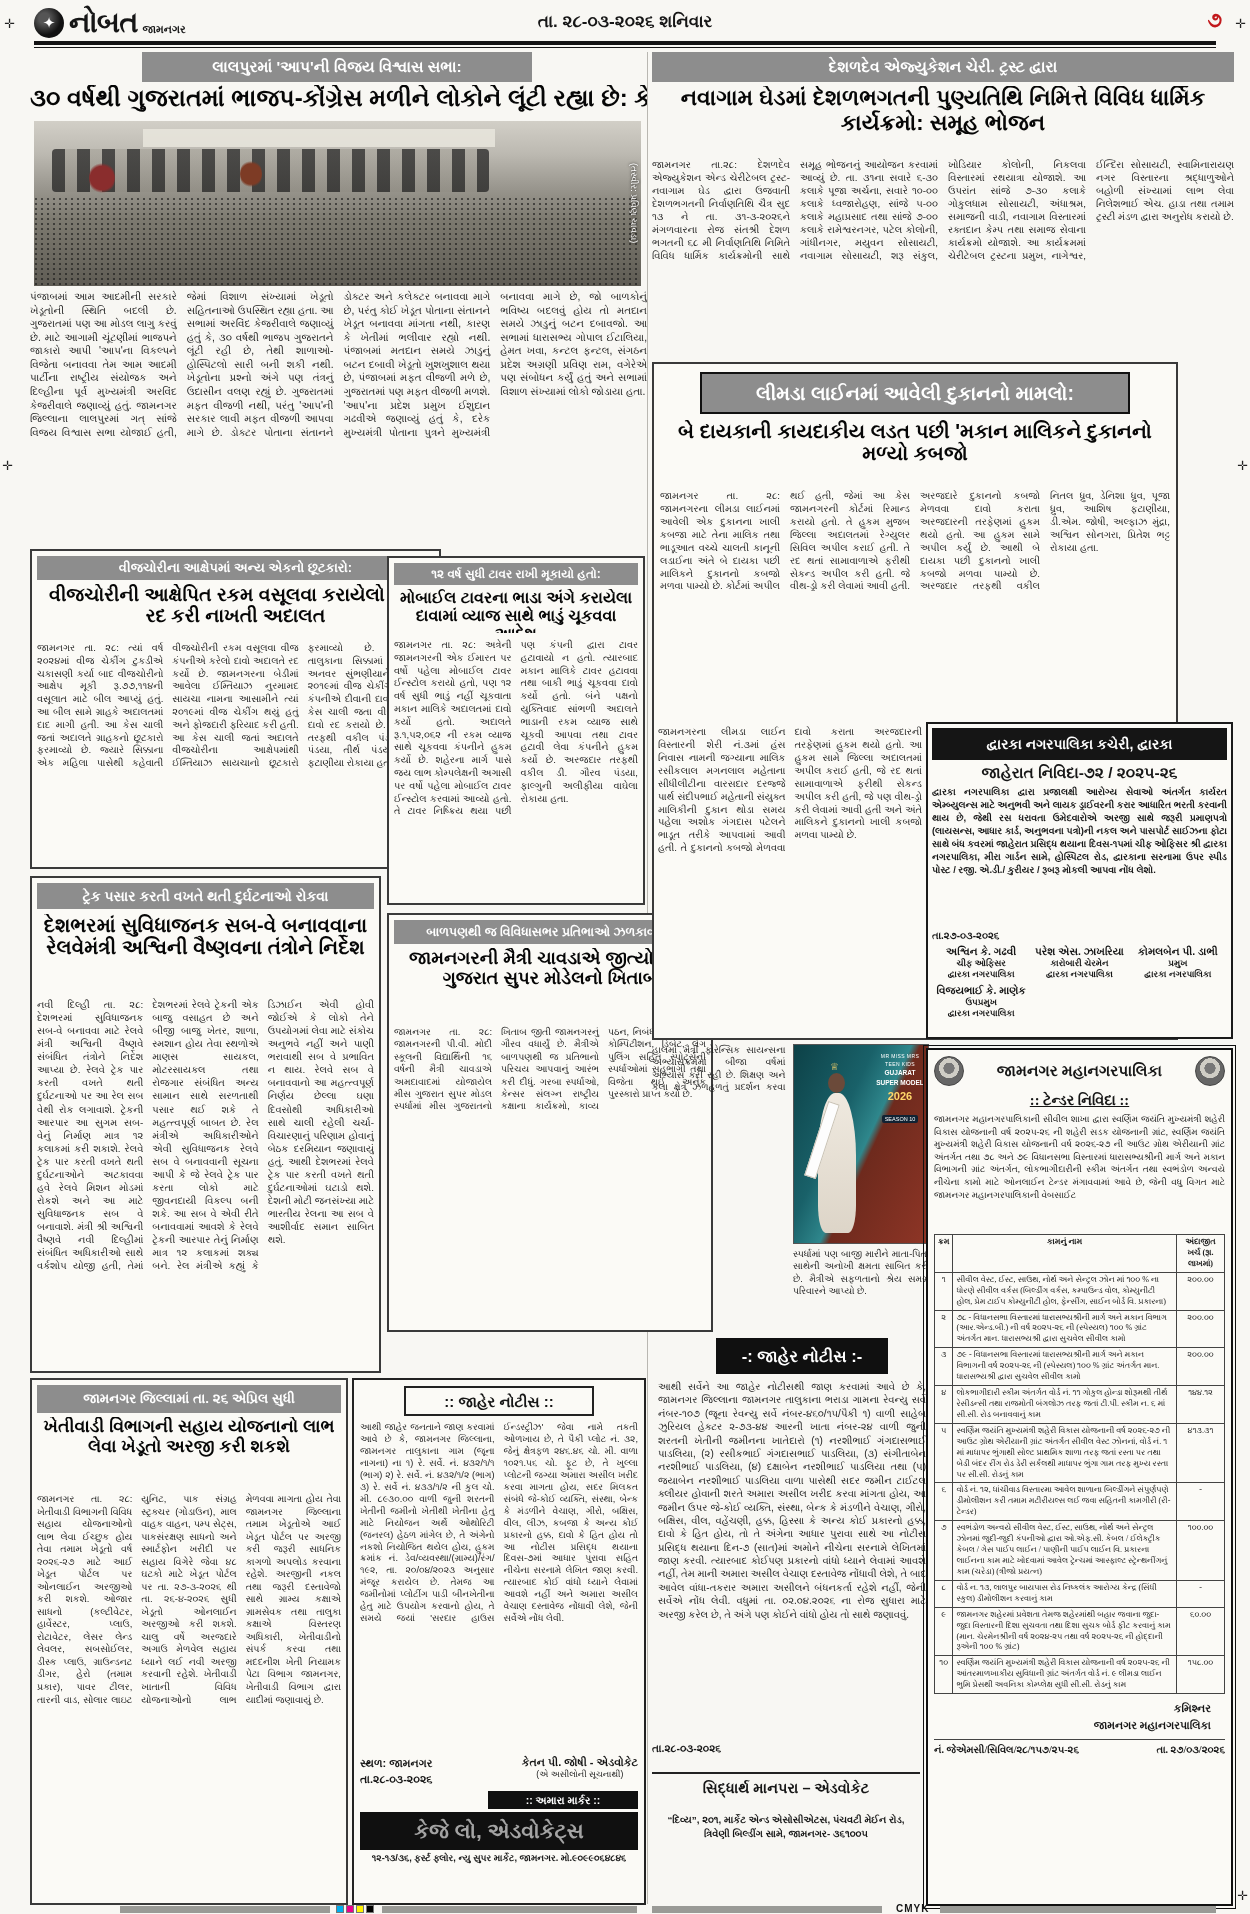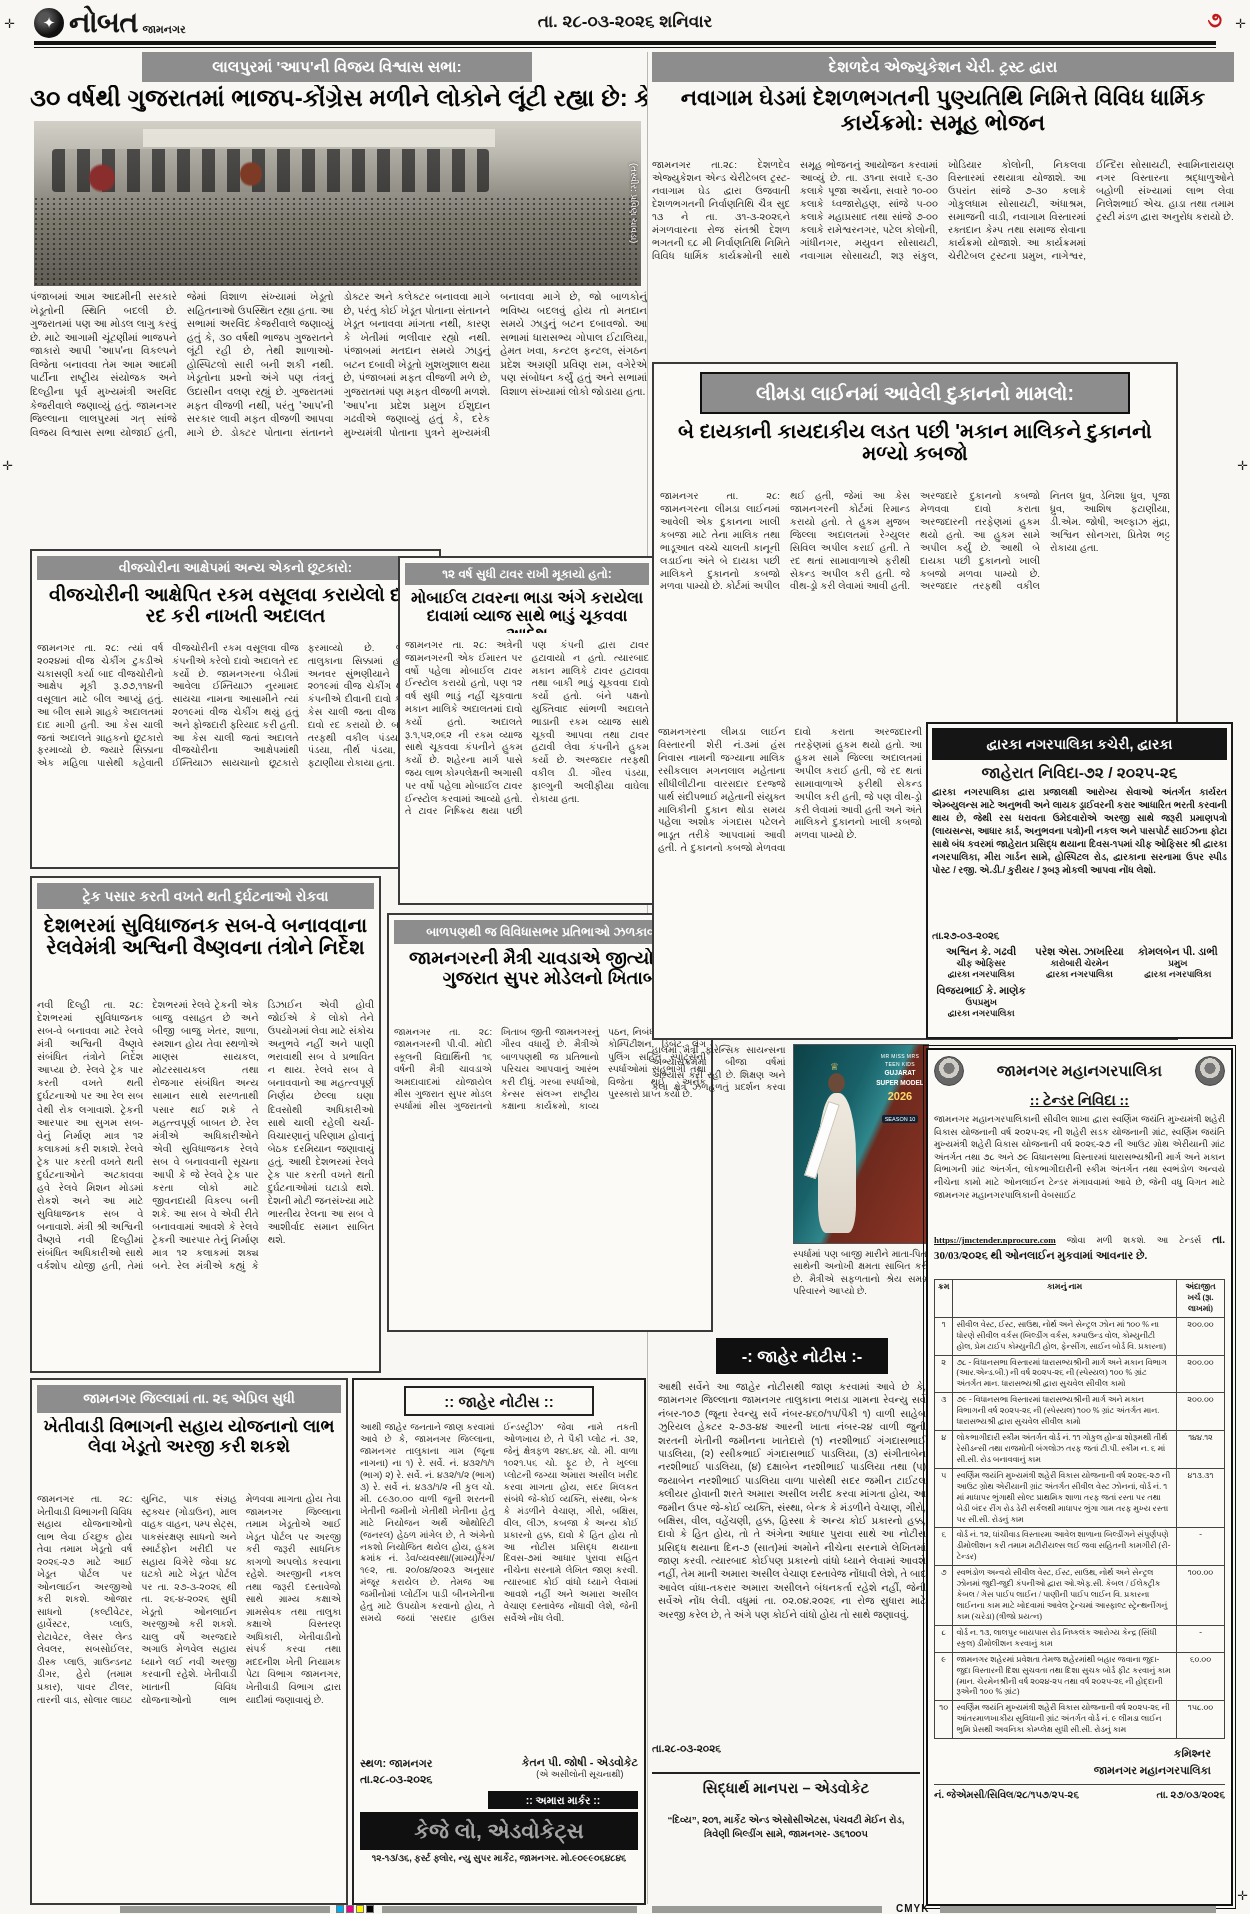--- a/index.html
+++ b/index.html
@@ -41,21 +41,21 @@
   .ph-garland2{position:absolute;left:34%;top:23%;width:22px;height:30px;border-radius:50%;background:radial-gradient(circle,#7d3b25 0 55%,rgba(125,59,37,0) 70%);}
   .ph-crowd{position:absolute;left:0;top:46%;width:100%;height:54%;opacity:.85;background-image:repeating-radial-gradient(circle at 2px 2px,rgba(22,22,22,.7) 0 1.3px,transparent 1.4px 100%);background-size:6px 5px;}
   .ph-cap{position:absolute;right:2px;top:6px;bottom:6px;width:15px;writing-mode:vertical-rl;color:#fff;font-size:9px;text-shadow:0 0 3px #000;text-align:center;}
   .a1body{left:30px;top:290px;width:617px;height:252px;font-size:10.3px;}
   
   .a2box{left:30px;top:549px;width:411px;height:320px;padding:5px;}
   .a2k{height:24px;font-size:13px;line-height:24px;}
   .a2h{font-size:19px;margin-top:4px;height:52px;}
   .a2body{font-size:9.7px;height:222px;margin-top:6px;}
   
-  .a3box{left:398px;top:556px;width:258px;height:349px;padding:5px;}
+  .a3box{left:387px;top:556px;width:258px;height:349px;padding:5px;}
   .a3k{height:22px;font-size:12px;line-height:22px;}
   .a3h{font-size:16px;margin-top:4px;height:44px;}
   .a3body{font-size:9.7px;height:258px;margin-top:6px;}
   
   .a4box{left:30px;top:876px;width:351px;height:497px;padding:5px;}
   .a4k{height:26px;font-size:14px;line-height:26px;}
   .a4h{font-size:20px;margin-top:5px;height:78px;}
   .a4body{font-size:9.9px;height:364px;margin-top:6px;}
   
   .a5box{left:387px;top:913px;width:326px;height:419px;padding:5px;}
@@ -279,25 +279,20 @@
   </div>
 
   <div class="abs tbox">
     <div class="t-head">
       <span class="emblem"></span>
       <span class="t-org">જામનગર મહાનગરપાલિકા</span>
       <span class="emblem"></span>
     </div>
     <div class="t-title">:: ટેન્ડર નિવિદા ::</div>
     <div class="clip just t-intro">જામનગર મહાનગરપાલિકાની સીવીલ શાખા દ્વારા સ્વર્ણિમ જયંતિ મુખ્યમંત્રી શહેરી વિકાસ યોજનાની વર્ષ ૨૦૨૫-૨૬ ની શહેરી સડક યોજનાની ગ્રાંટ, સ્વર્ણિમ જયંતિ મુખ્યમંત્રી શહેરી વિકાસ યોજનાની વર્ષ ૨૦૨૬-૨૭ ની આઉટ ગ્રોથ એરીયાની ગ્રાંટ અંતર્ગત તથા ૭૮ અને ૭૯ વિધાનસભા વિસ્તારમાં ધારાસભ્યશ્રીની માર્ગ અને મકાન વિભાગની ગ્રાંટ અંતર્ગત, લોકભાગીદારીની સ્કીમ અંતર્ગત તથા સ્વભંડોળ અન્વયે નીચેના કામો માટે ઓનલાઈન ટેન્ડર મંગાવવામાં આવે છે, જેની વધુ વિગત માટે જામનગર મહાનગરપાલિકાની વેબસાઈટ</div>
-    <div class="clip just t-site">
-      <a href="#">https://jmctender.nprocure.com</a>
-      <span>જોવા મળી શકશે. આ ટેન્ડર્સ</span>
-      <span class="t-date-hand">તા. 30/03/૨૦૨૬ થી ઓનલાઈન મુકવામાં આવનાર છે.</span>
-    </div>
     <table class="t-table">
       <thead>
         <tr>
           <th>ક્રમ</th>
           <th>કામનું નામ</th>
           <th>અંદાજીત ખર્ચ (રૂા. લાખમાં)</th>
         </tr>
       </thead>
       <tbody>
           <tr>

